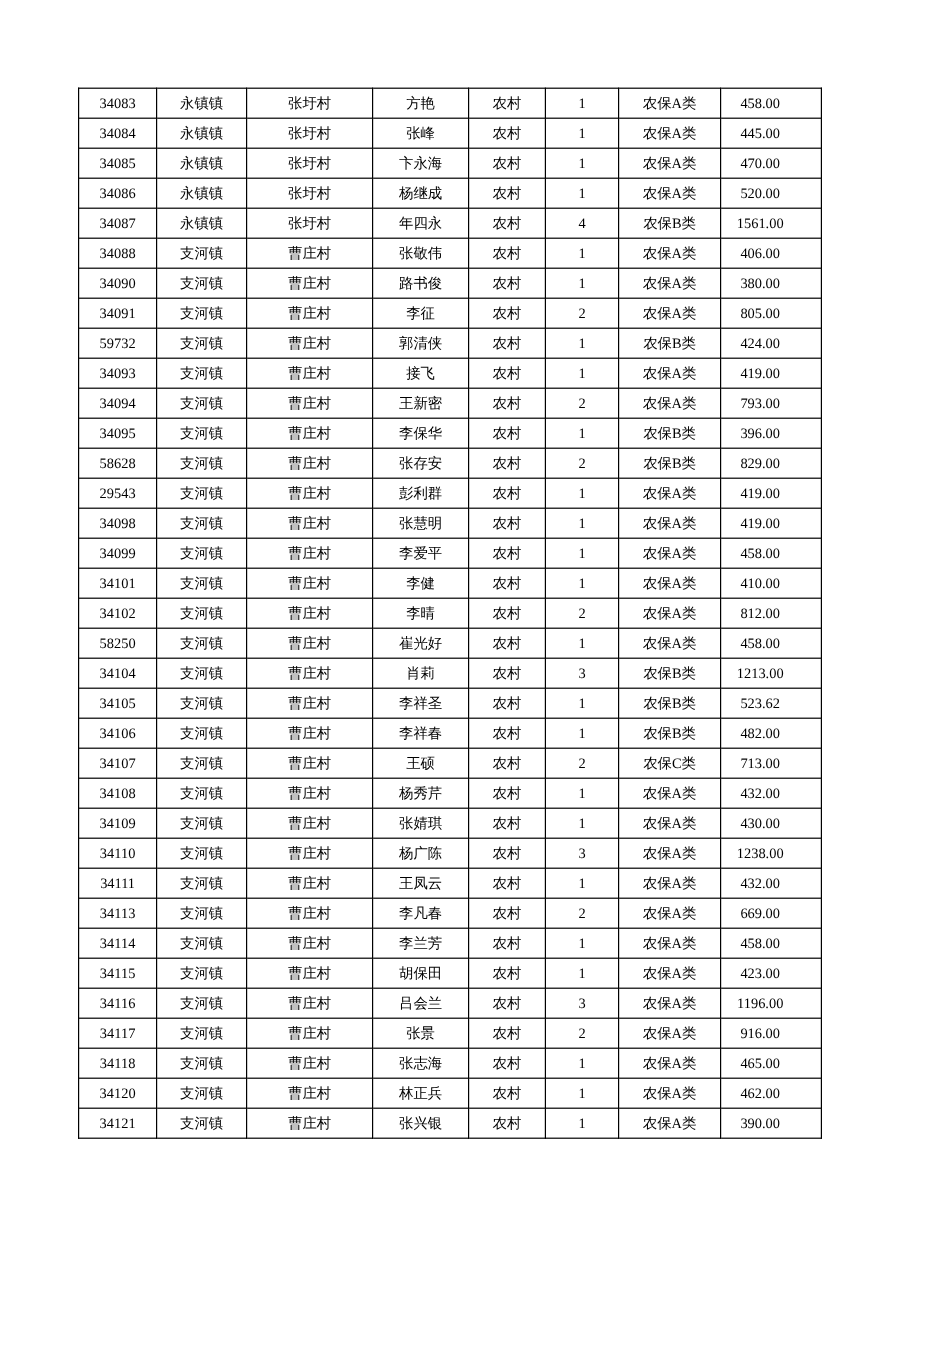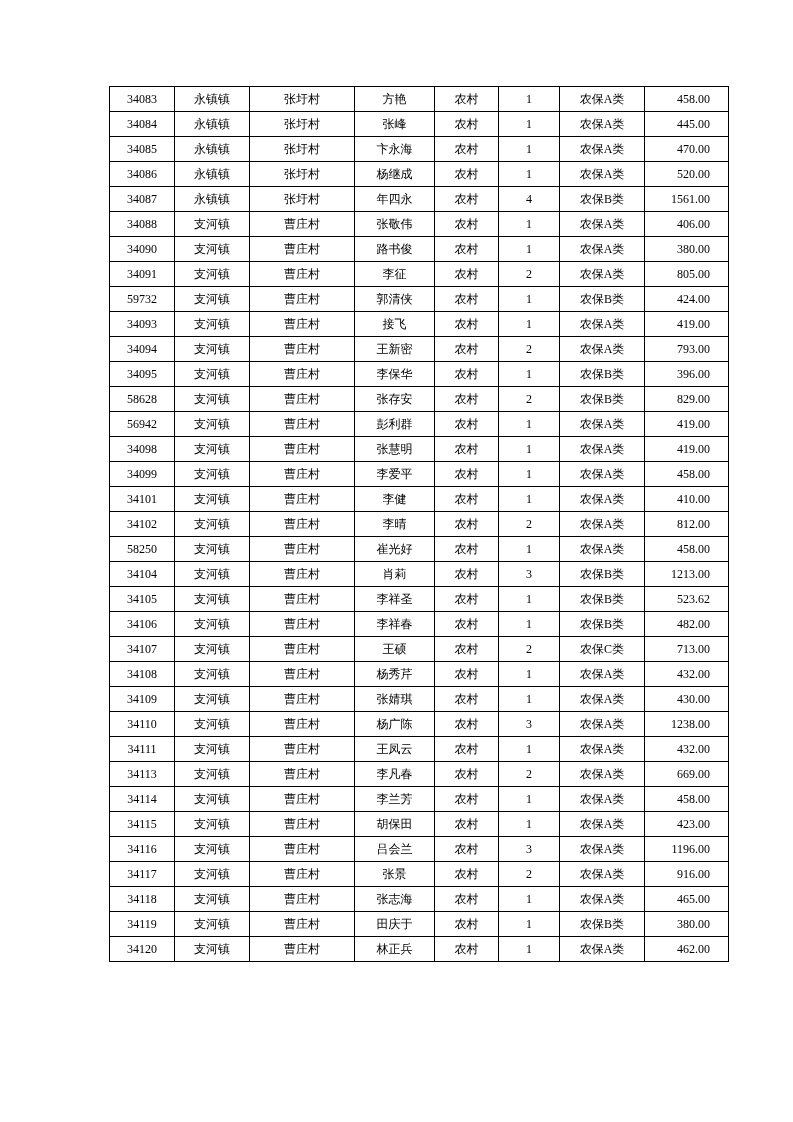--- a/index.html
+++ b/index.html
@@ -18,41 +18,39 @@
       position: absolute;
       left: 0;
       top: 0;
       width: 793px;
       height: 1122px;
       background: #ffffff;
     }
     .table-wrap {
       position: absolute;
       left: 65px;
-      top: 86px;
-      margin-left: 44px;
+      top: 73px;
     }
     table.record-table {
       border-collapse: collapse;
       table-layout: fixed;
       width: 619px;
     }
     table.record-table td {
       border: 1px solid #000000;
       height: 24px;
       padding: 0;
       font-size: 12px;
       line-height: 24px;
       text-align: center;
       white-space: nowrap;
       overflow: hidden;
       vertical-align: middle;
     }
     table.record-table td.col-amount {
-      text-align: right;
       padding-right: 18px;
     }
     col.c-id        { width: 65px; }
     col.c-town      { width: 75px; }
     col.c-village   { width: 105px; }
     col.c-name      { width: 80px; }
     col.c-category  { width: 64px; }
     col.c-count     { width: 61px; }
     col.c-type      { width: 85px; }
     col.c-amount    { width: 84px; }
@@ -198,21 +196,21 @@
             <td>58628</td>
             <td>支河镇</td>
             <td>曹庄村</td>
             <td>张存安</td>
             <td>农村</td>
             <td>2</td>
             <td>农保B类</td>
             <td class="col-amount">829.00</td>
           </tr>
           <tr>
-            <td>56942</td>
+            <td>29543</td>
             <td>支河镇</td>
             <td>曹庄村</td>
             <td>彭利群</td>
             <td>农村</td>
             <td>1</td>
             <td>农保A类</td>
             <td class="col-amount">419.00</td>
           </tr>
           <tr>
             <td>34098</td>
@@ -398,35 +396,35 @@
             <td>34118</td>
             <td>支河镇</td>
             <td>曹庄村</td>
             <td>张志海</td>
             <td>农村</td>
             <td>1</td>
             <td>农保A类</td>
             <td class="col-amount">465.00</td>
           </tr>
           <tr>
-            <td>34119</td>
-            <td>支河镇</td>
-            <td>曹庄村</td>
-            <td>田庆于</td>
-            <td>农村</td>
-            <td>1</td>
-            <td>农保B类</td>
-            <td class="col-amount">380.00</td>
-          </tr>
-          <tr>
             <td>34120</td>
             <td>支河镇</td>
             <td>曹庄村</td>
             <td>林正兵</td>
             <td>农村</td>
             <td>1</td>
             <td>农保A类</td>
             <td class="col-amount">462.00</td>
+          </tr>
+          <tr>
+            <td>34121</td>
+            <td>支河镇</td>
+            <td>曹庄村</td>
+            <td>张兴银</td>
+            <td>农村</td>
+            <td>1</td>
+            <td>农保A类</td>
+            <td class="col-amount">390.00</td>
           </tr>
         </tbody>
     </table>
   </div>
 </div>
 
 </body></html>

